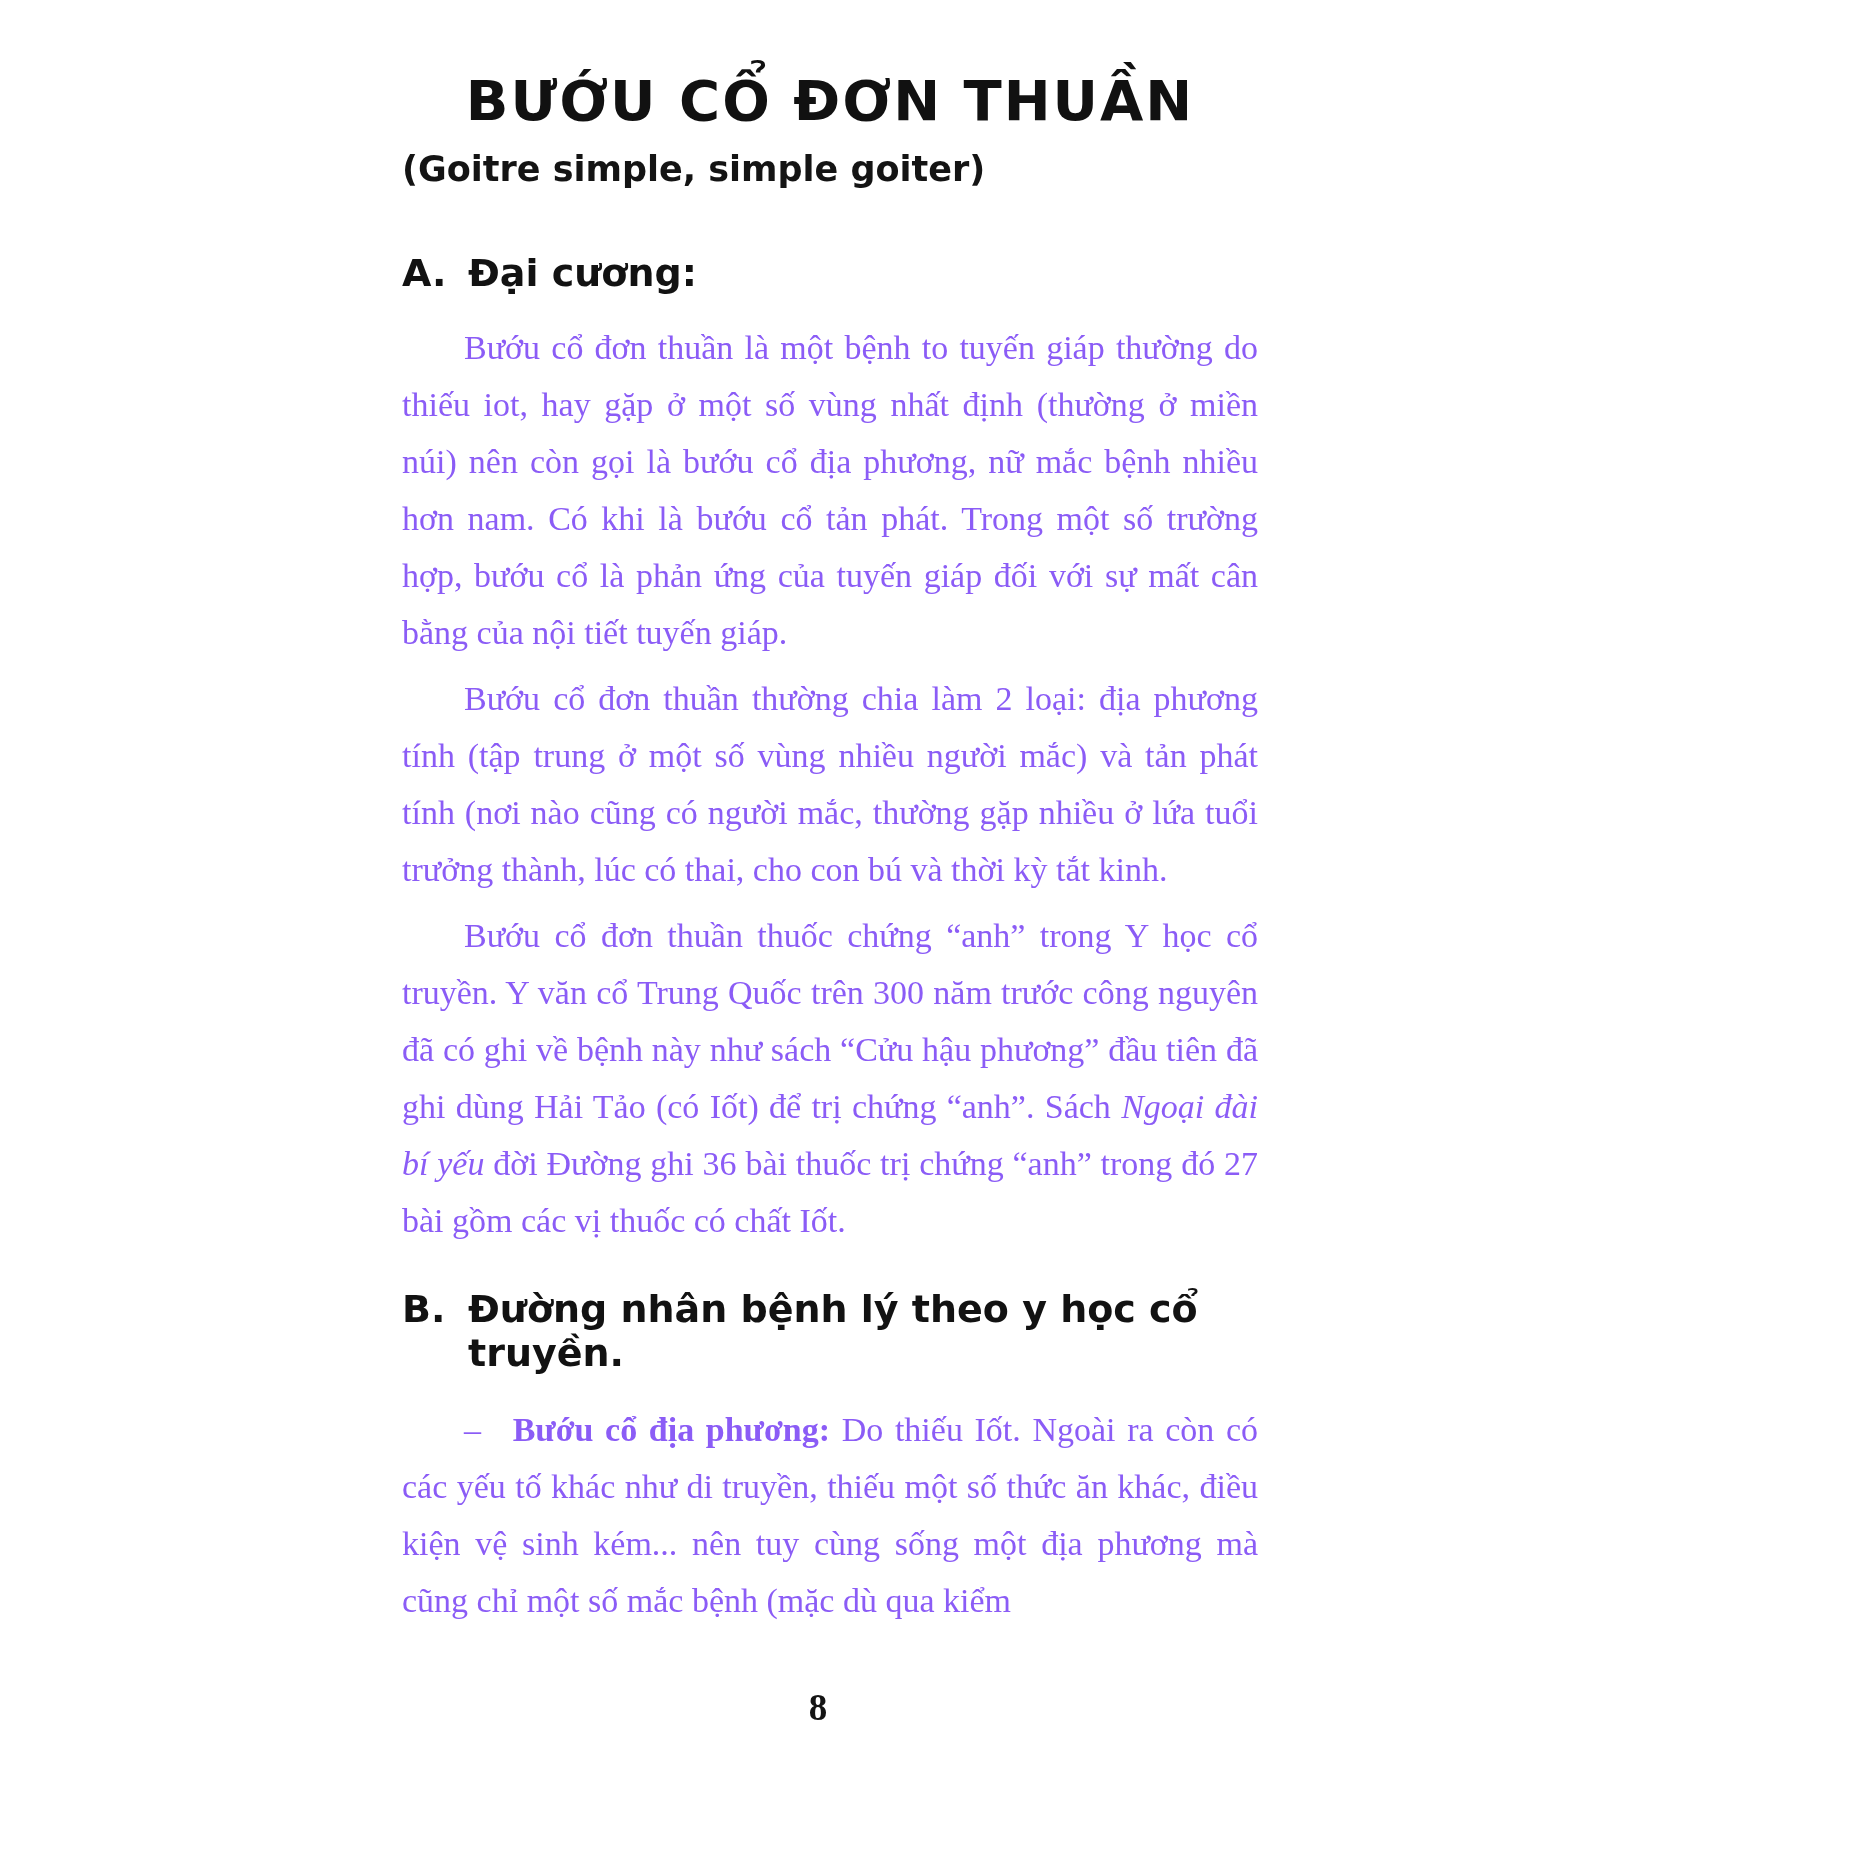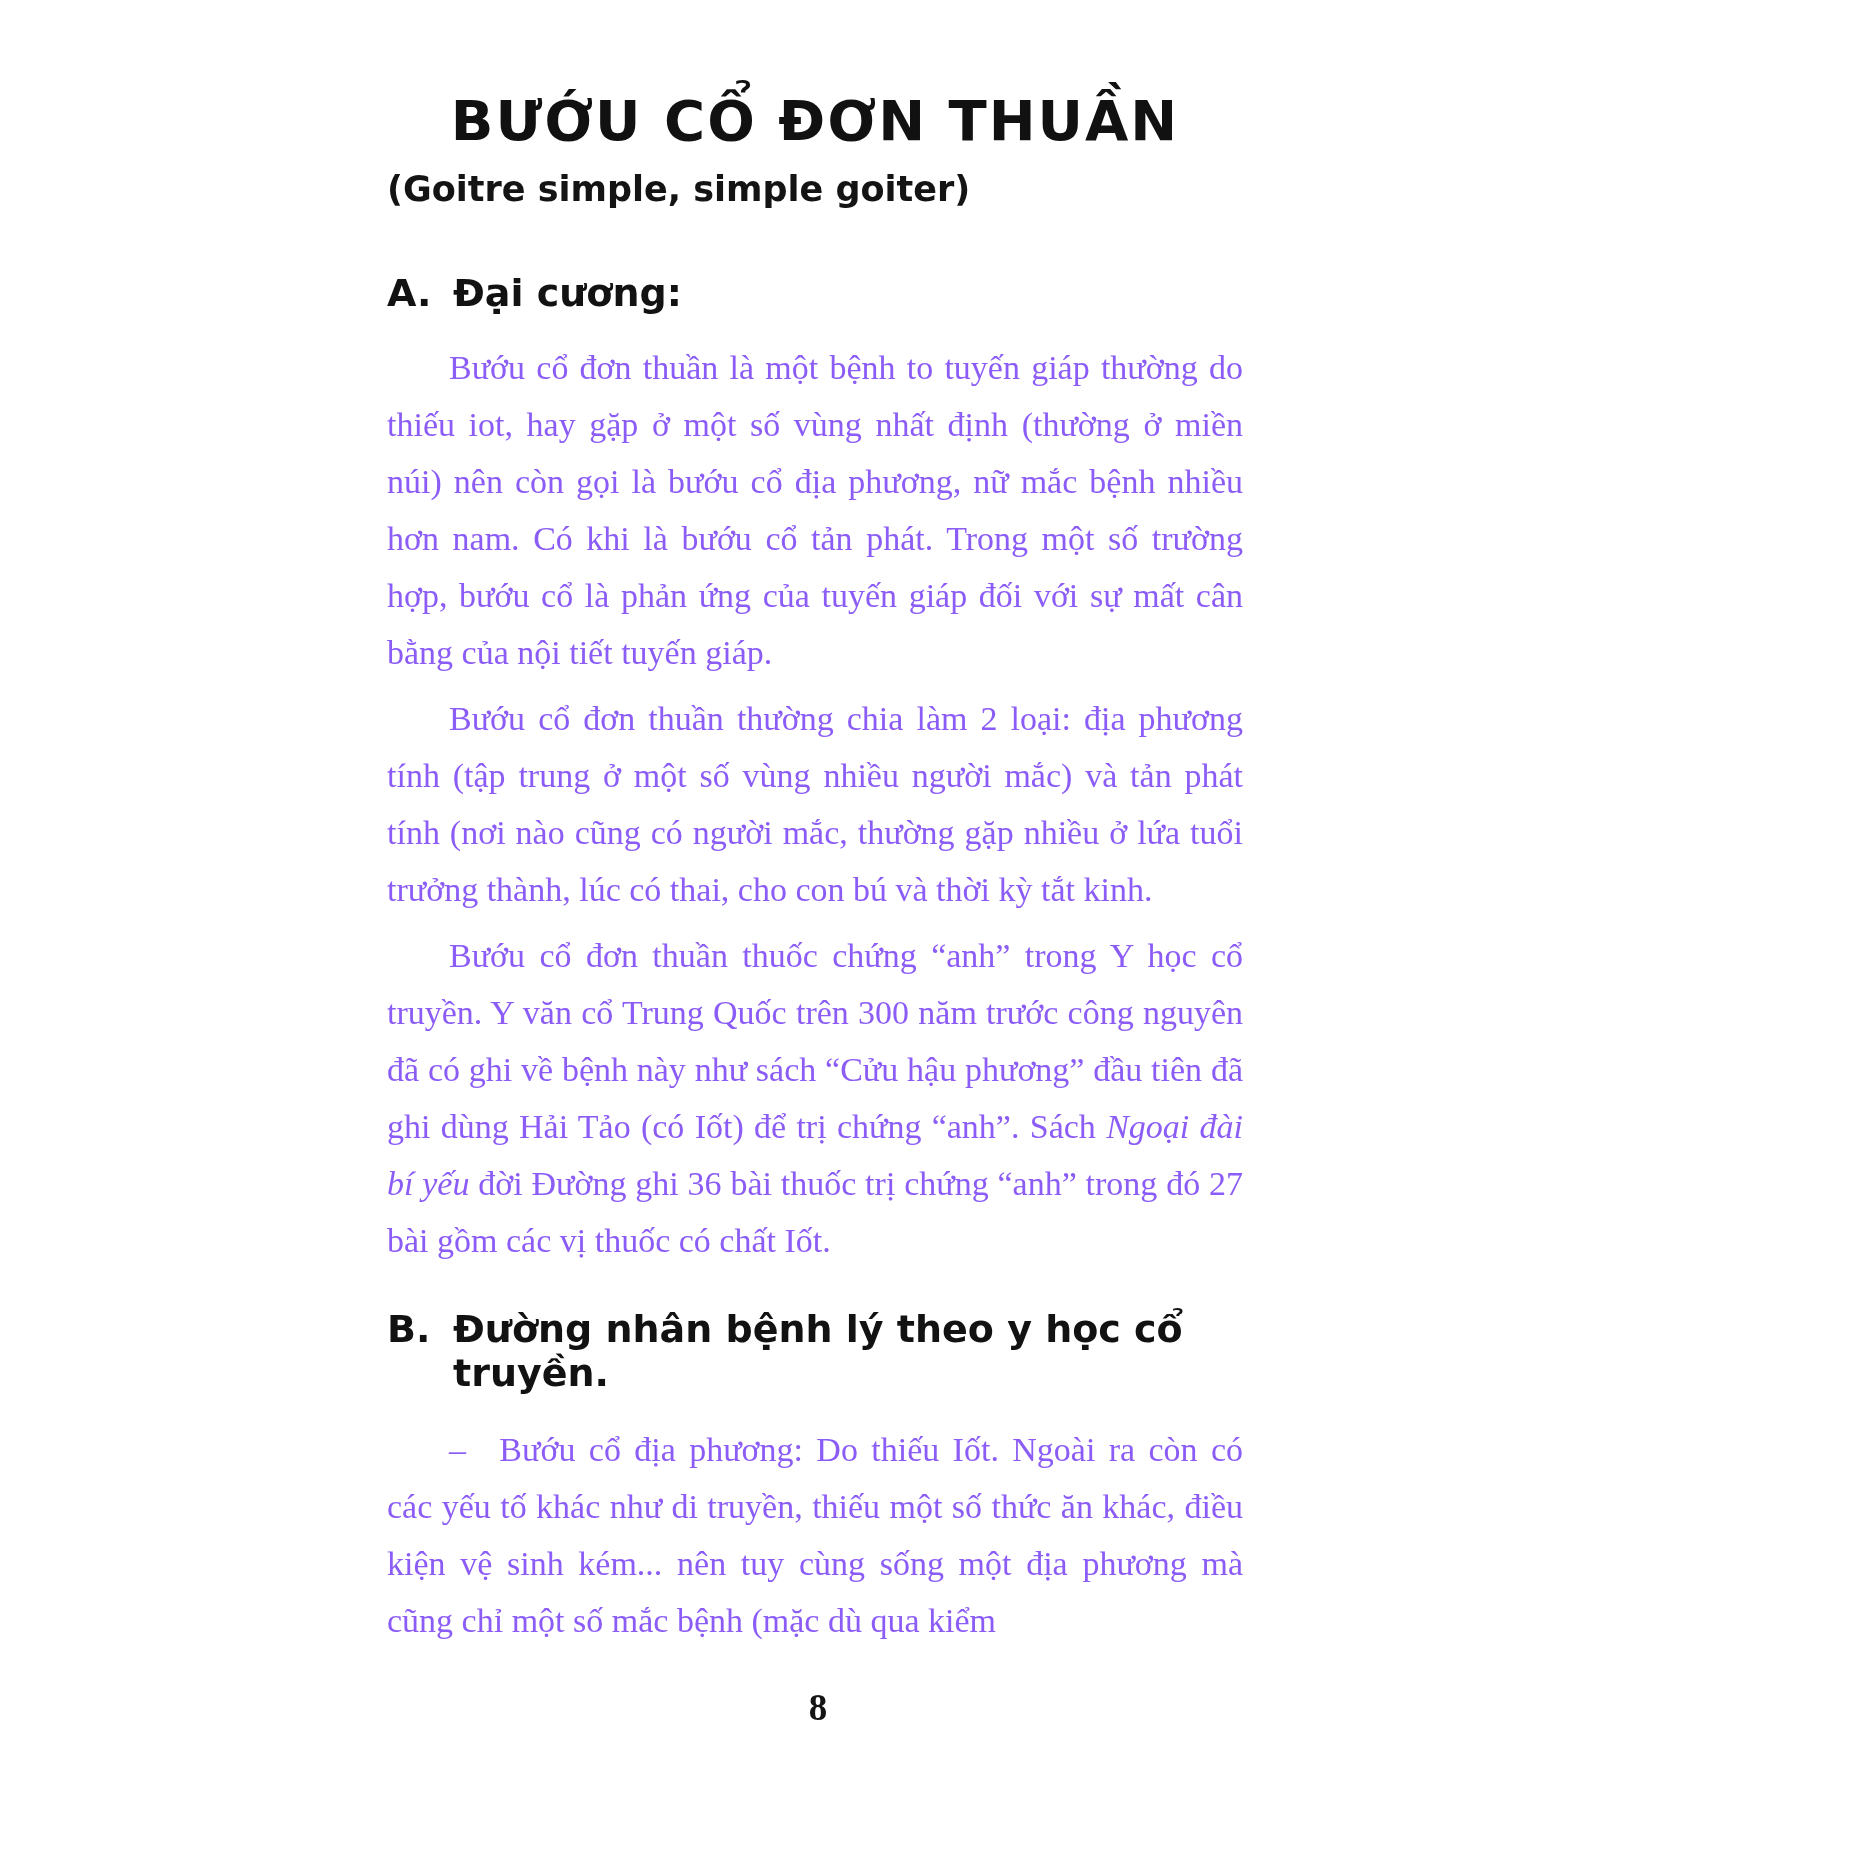--- a/index.html
+++ b/index.html
@@ -8,24 +8,24 @@
     position: relative;
     width: 1876px;
     height: 1876px;
     background: #ffffff;
     color: #161616;
     font-family: "Liberation Serif", serif;
     overflow: hidden;
   }
   .textblock {
     position: absolute;
-    left: 387px;
+    left: 402px;
     top: 0;
     width: 856px;
-    padding-top: 88px;
+    padding-top: 68px;
   }
   .doc-title {
     margin: 0;
     font-family: "DejaVu Sans", sans-serif;
     font-weight: bold;
     font-size: 56px;
     letter-spacing: 2px;
     text-align: center;
     color: #111111;
   }
@@ -50,21 +50,21 @@
   .heading-b { margin-top: 38px; margin-bottom: 26px; }
   p.body-para {
     margin: 0 0 9px 0;
     font-size: 34px;
     line-height: 57px;
     text-align: justify;
     text-indent: 62px;
     color: #8b5cf6;
   }
   p.body-para .ital { font-style: italic; }
-  p.body-para .lead-bold { font-weight: normal; margin-left: 20px; }
+  p.body-para .lead-bold { font-weight: bold; margin-left: 20px; }
   .page-number {
     position: absolute;
     left: 390px;
     top: 1686px;
     width: 856px;
     text-align: center;
     font-weight: bold;
     font-size: 37px;
     color: #141414;
   }

